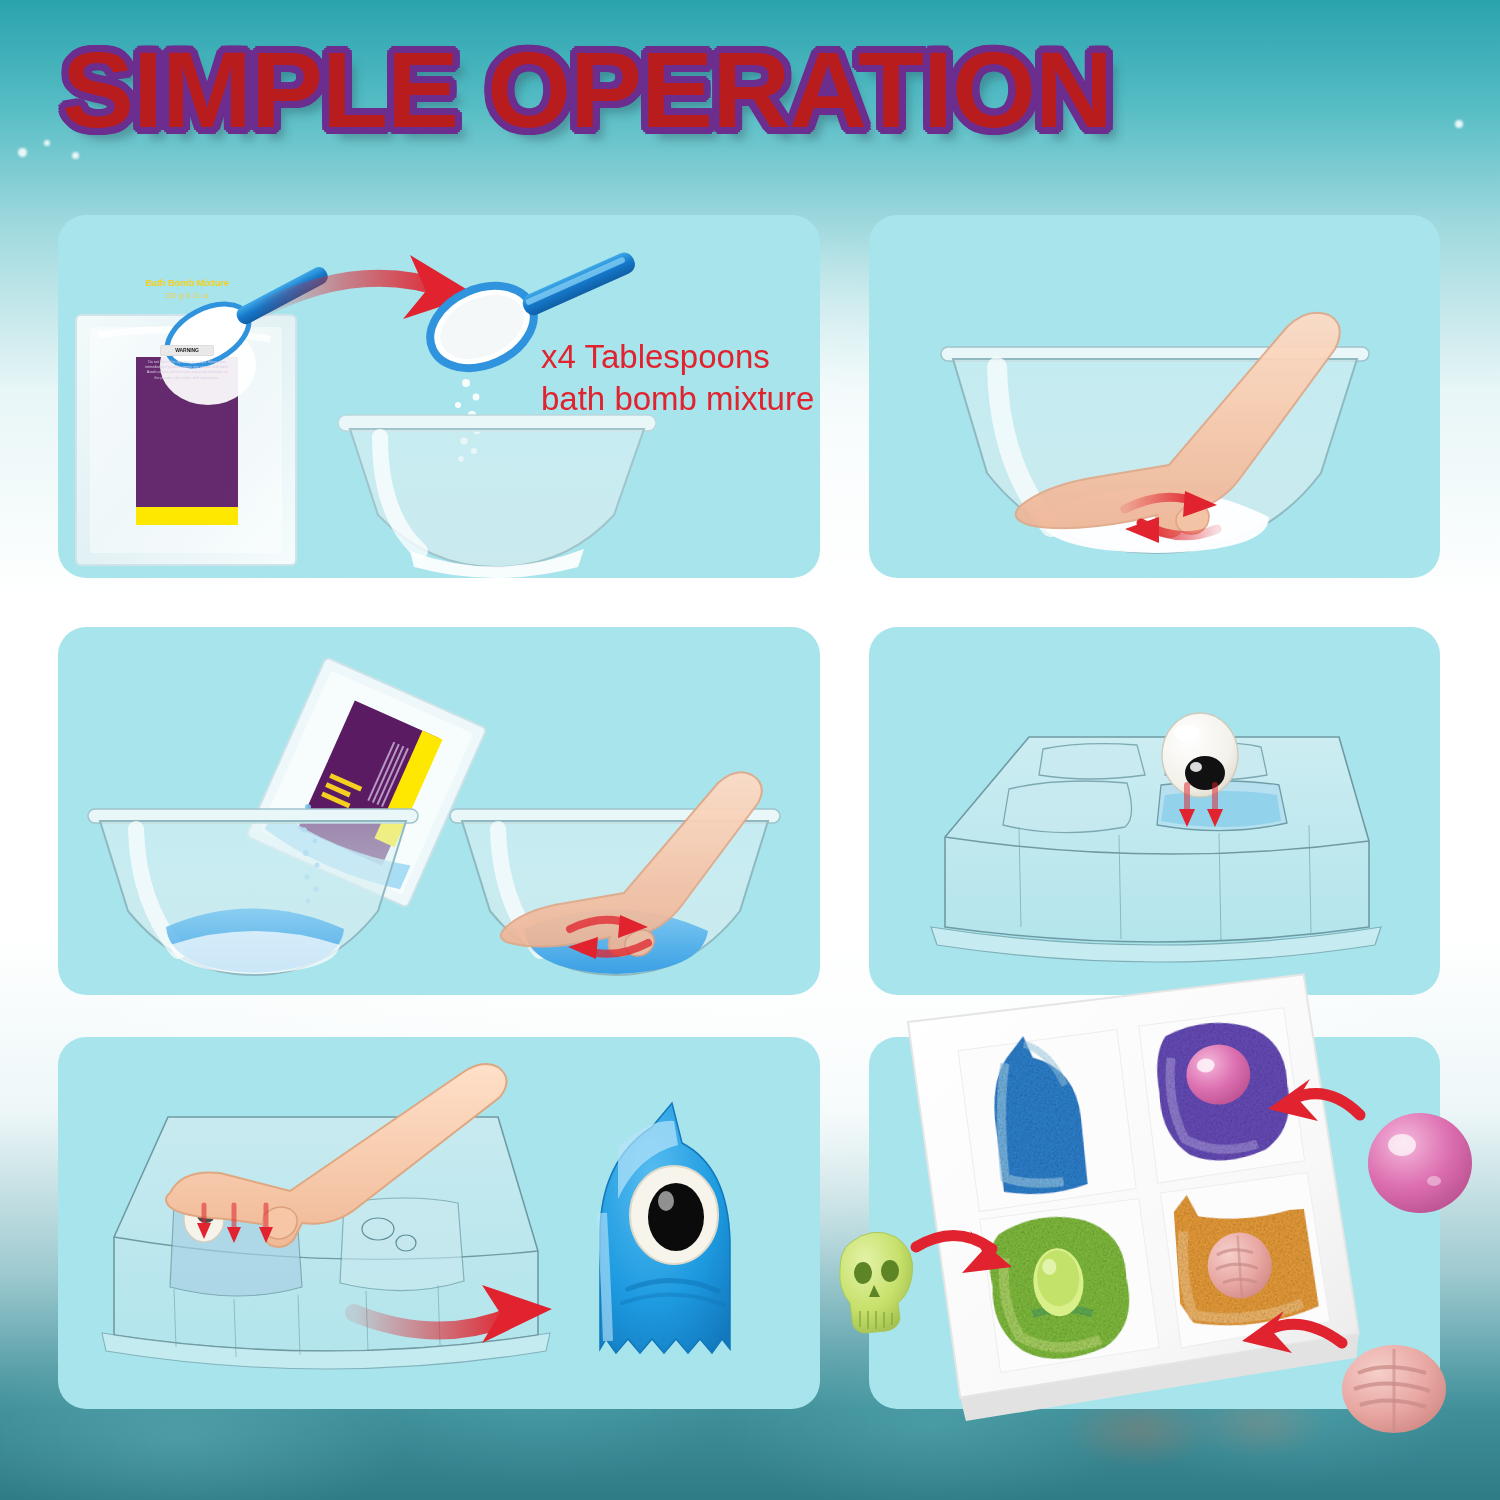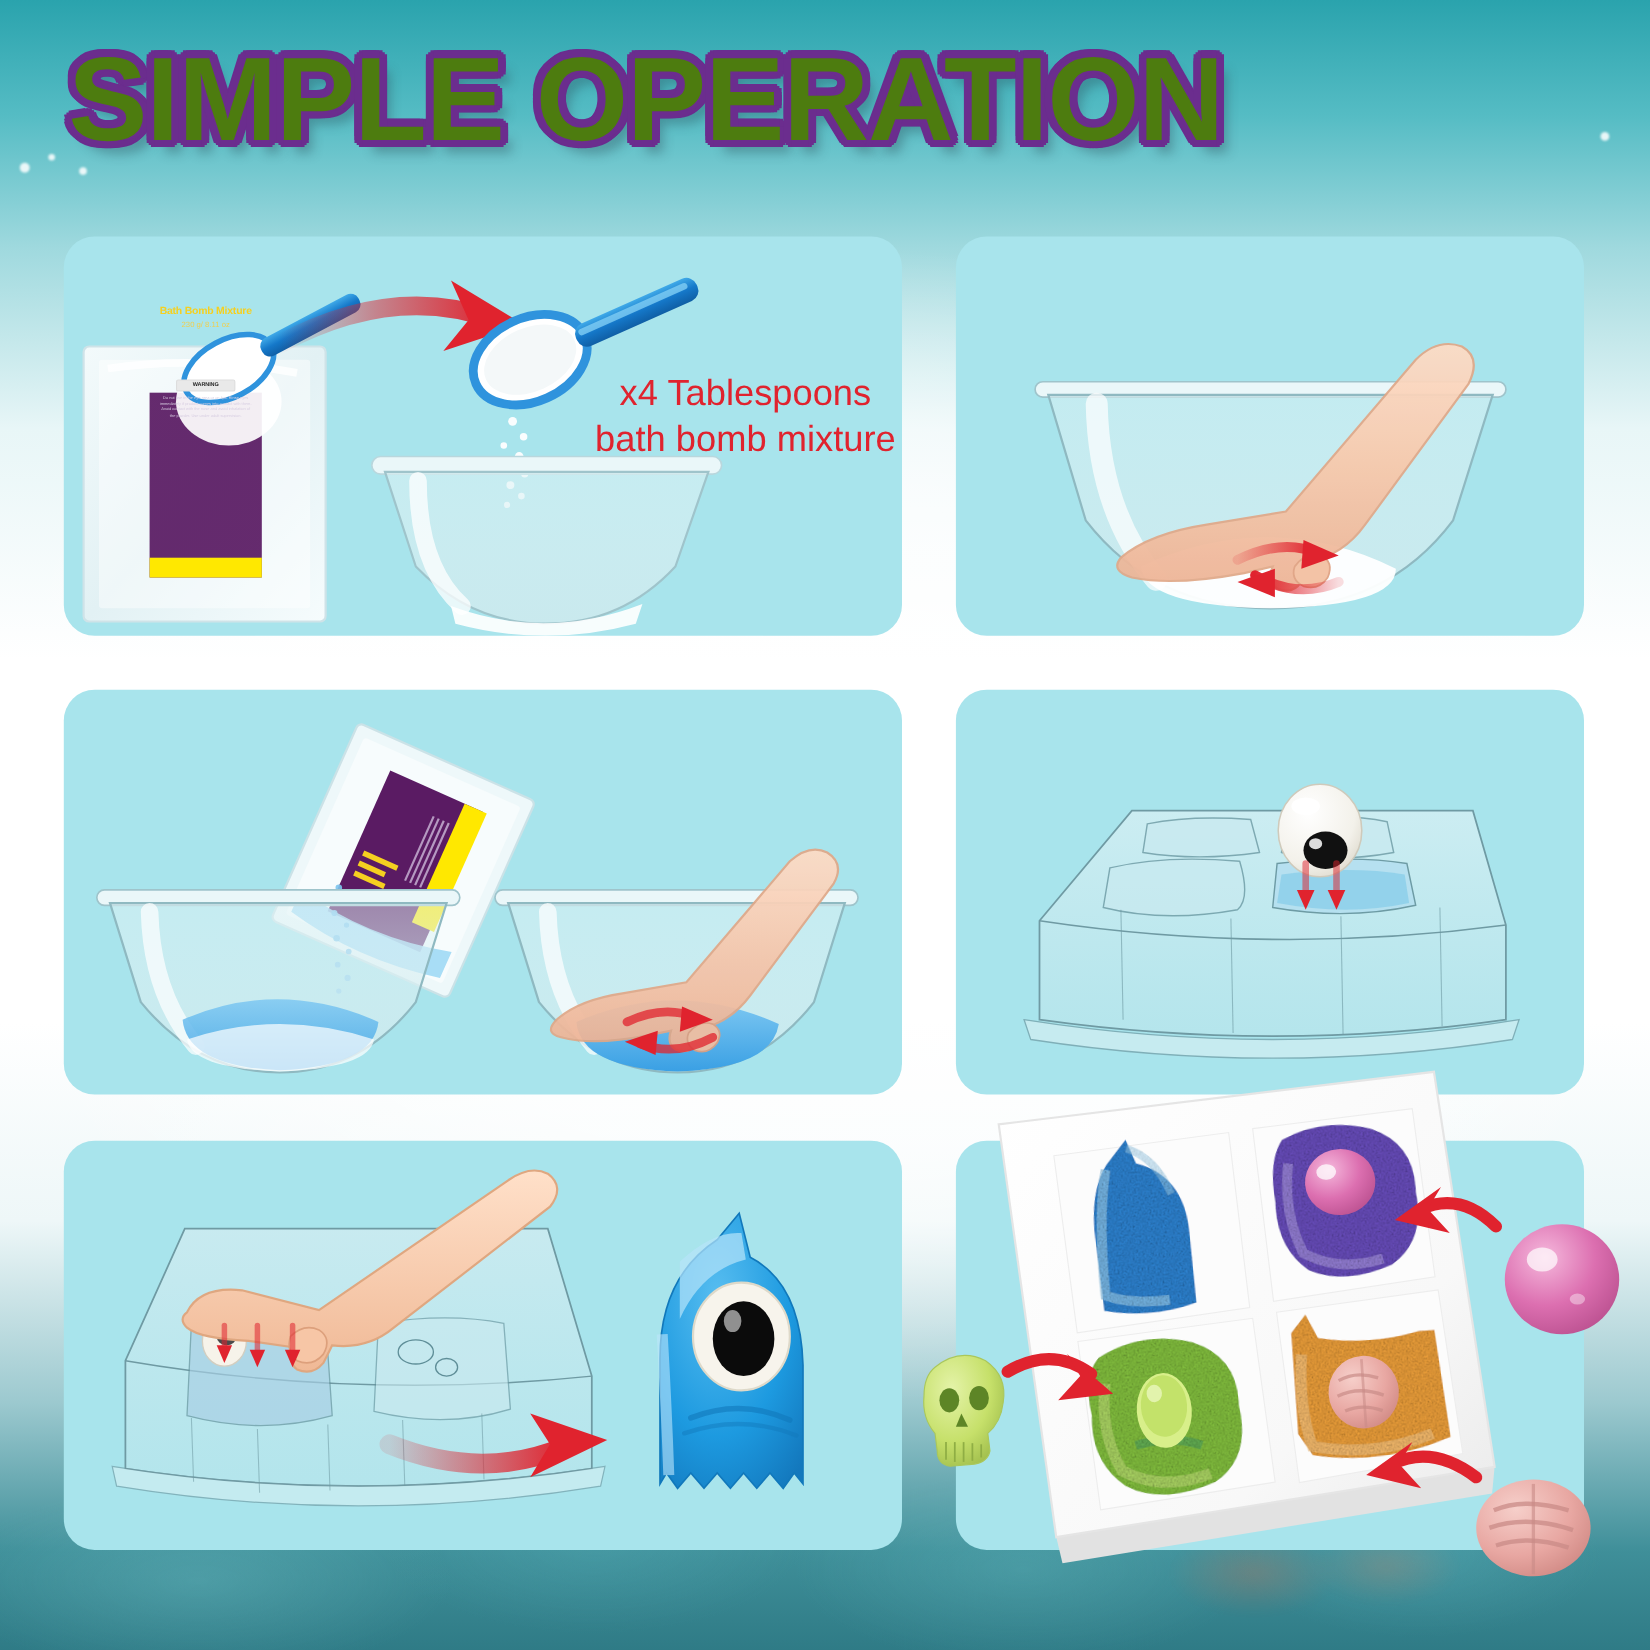--- a/index.html
+++ b/index.html
@@ -29,21 +29,21 @@
                radial-gradient(ellipse 35% 45% at 70% 45%,rgba(200,130,100,.35),transparent 65%);
     filter:blur(4px);opacity:.75;}
   .sparkle{position:absolute;border-radius:50%;background:rgba(255,255,255,.85);filter:blur(1px);}
 
   
   .title{
     position:absolute;left:62px;top:36px;
     font-family:"Liberation Sans Narrow","Liberation Sans",sans-serif;
     font-weight:bold;font-size:108px;line-height:1;
     letter-spacing:-1px;
-    color:#4d7c0f;
+    color:#b91c1c;
     transform:scaleX(1.0);
     -webkit-text-stroke:0px;
     text-shadow:
       -7px 0 0 #6B2D8E, 7px 0 0 #6B2D8E, 0 -7px 0 #6B2D8E, 0 7px 0 #6B2D8E,
       -5px -5px 0 #6B2D8E, 5px -5px 0 #6B2D8E, -5px 5px 0 #6B2D8E, 5px 5px 0 #6B2D8E,
       -7px -3px 0 #6B2D8E, 7px -3px 0 #6B2D8E, -7px 3px 0 #6B2D8E, 7px 3px 0 #6B2D8E,
       -3px -7px 0 #6B2D8E, 3px -7px 0 #6B2D8E, -3px 7px 0 #6B2D8E, 3px 7px 0 #6B2D8E,
       10px 12px 10px rgba(40,70,80,.35);
     white-space:nowrap;
     text-align:right;
@@ -51,21 +51,21 @@
 
   
   .panel{position:absolute;background:#A8E4EC;border-radius:28px;overflow:hidden;}
   .p1{left:58px;  top:215px;  width:762px; height:363px;}
   .p2{left:869px; top:215px;  width:571px; height:363px;}
   .p3{left:58px;  top:627px;  width:762px; height:368px;}
   .p4{left:869px; top:627px;  width:571px; height:368px;}
   .p5{left:58px;  top:1037px; width:762px; height:372px;}
   .p6{left:869px; top:1037px; width:571px; height:372px;}
 
-  .red-label{position:absolute;color:#E0232E;white-space:nowrap;text-align:center;}
+  .red-label{position:absolute;color:#E0232E;white-space:nowrap;}
   .lbl-tbsp{left:541px;top:336px;font-size:33px;line-height:1.28;font-weight:normal;}
 
   svg{display:block;overflow:visible;}
   .photo{position:absolute;}
 </style>
 </head>
 <body>
 
 <div id="stage">
 

